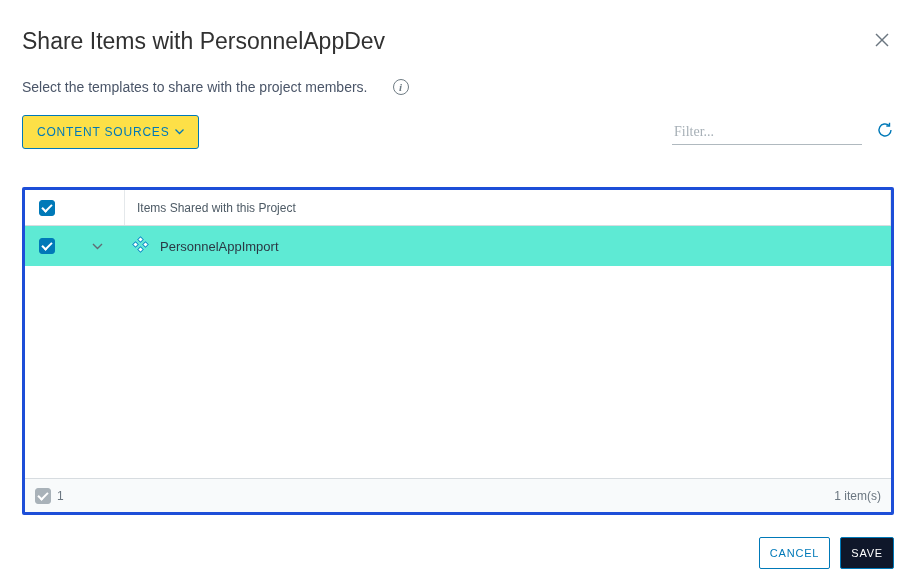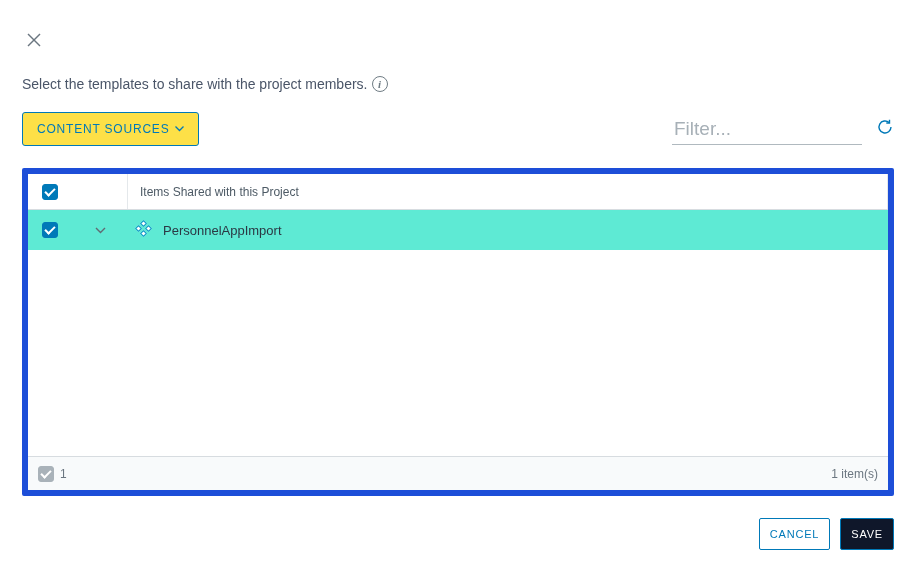--- a/index.html
+++ b/index.html
@@ -23,21 +23,21 @@
     }
     .close-btn {
       cursor: pointer;
       padding: 4px;
     }
     .close-btn svg { display: block; }
     .subtitle-row {
       margin-top: 24px;
       display: flex;
       align-items: center;
-      gap: 4px;
+      gap: 25px;
     }
     .subtitle {
       font-size: 14px;
       color: #4a5568;
     }
     .info-icon {
       display: inline-flex;
       align-items: center;
       justify-content: center;
       width: 16px;
@@ -71,33 +71,34 @@
     }
     .filter-group {
       display: flex;
       align-items: center;
       gap: 14px;
     }
     .filter-input {
       border: none;
       border-bottom: 1px solid #b0b9bf;
       outline: none;
-      font-size: 19px;
+      font-size: 14px;
       width: 190px;
       padding: 4px 2px;
       color: #ef4444;
+      font-family: Liberation Serif, serif;
     }
     .filter-input::placeholder { color: #a7b0b7; }
     .refresh-btn {
       cursor: pointer;
       color: #0079b8;
     }
     .table {
-      margin-top: 22px;
-      border: 6px solid #1d4ed8;
+      margin-top: 38px;
+      border: 3px solid #1d4ed8;
       border-radius: 2px;
       display: flex;
       flex-direction: column;
       height: 328px;
     }
     .thead {
       display: flex;
       align-items: center;
       border-bottom: 1px solid #d7dce0;
       height: 36px;
@@ -241,20 +242,21 @@
     .btn-primary {
       border: 1px solid #0079b8;
       background: #0f172a;
       color: #fff;
     }
   </style>
 </head>
 <body>
 
 <div class="header">
+  <div class="title">Share Items with PersonnelAppDev</div>
   <div class="close-btn">
     <svg width="16" height="16" viewBox="0 0 16 16">
       <line x1="2" y1="2" x2="14" y2="14" stroke="#6b7680" stroke-width="1.4"></line>
       <line x1="14" y1="2" x2="2" y2="14" stroke="#6b7680" stroke-width="1.4"></line>
     </svg>
   </div>
 </div>
 
 <div class="subtitle-row">
   <div class="subtitle">Select the templates to share with the project members.</div>

